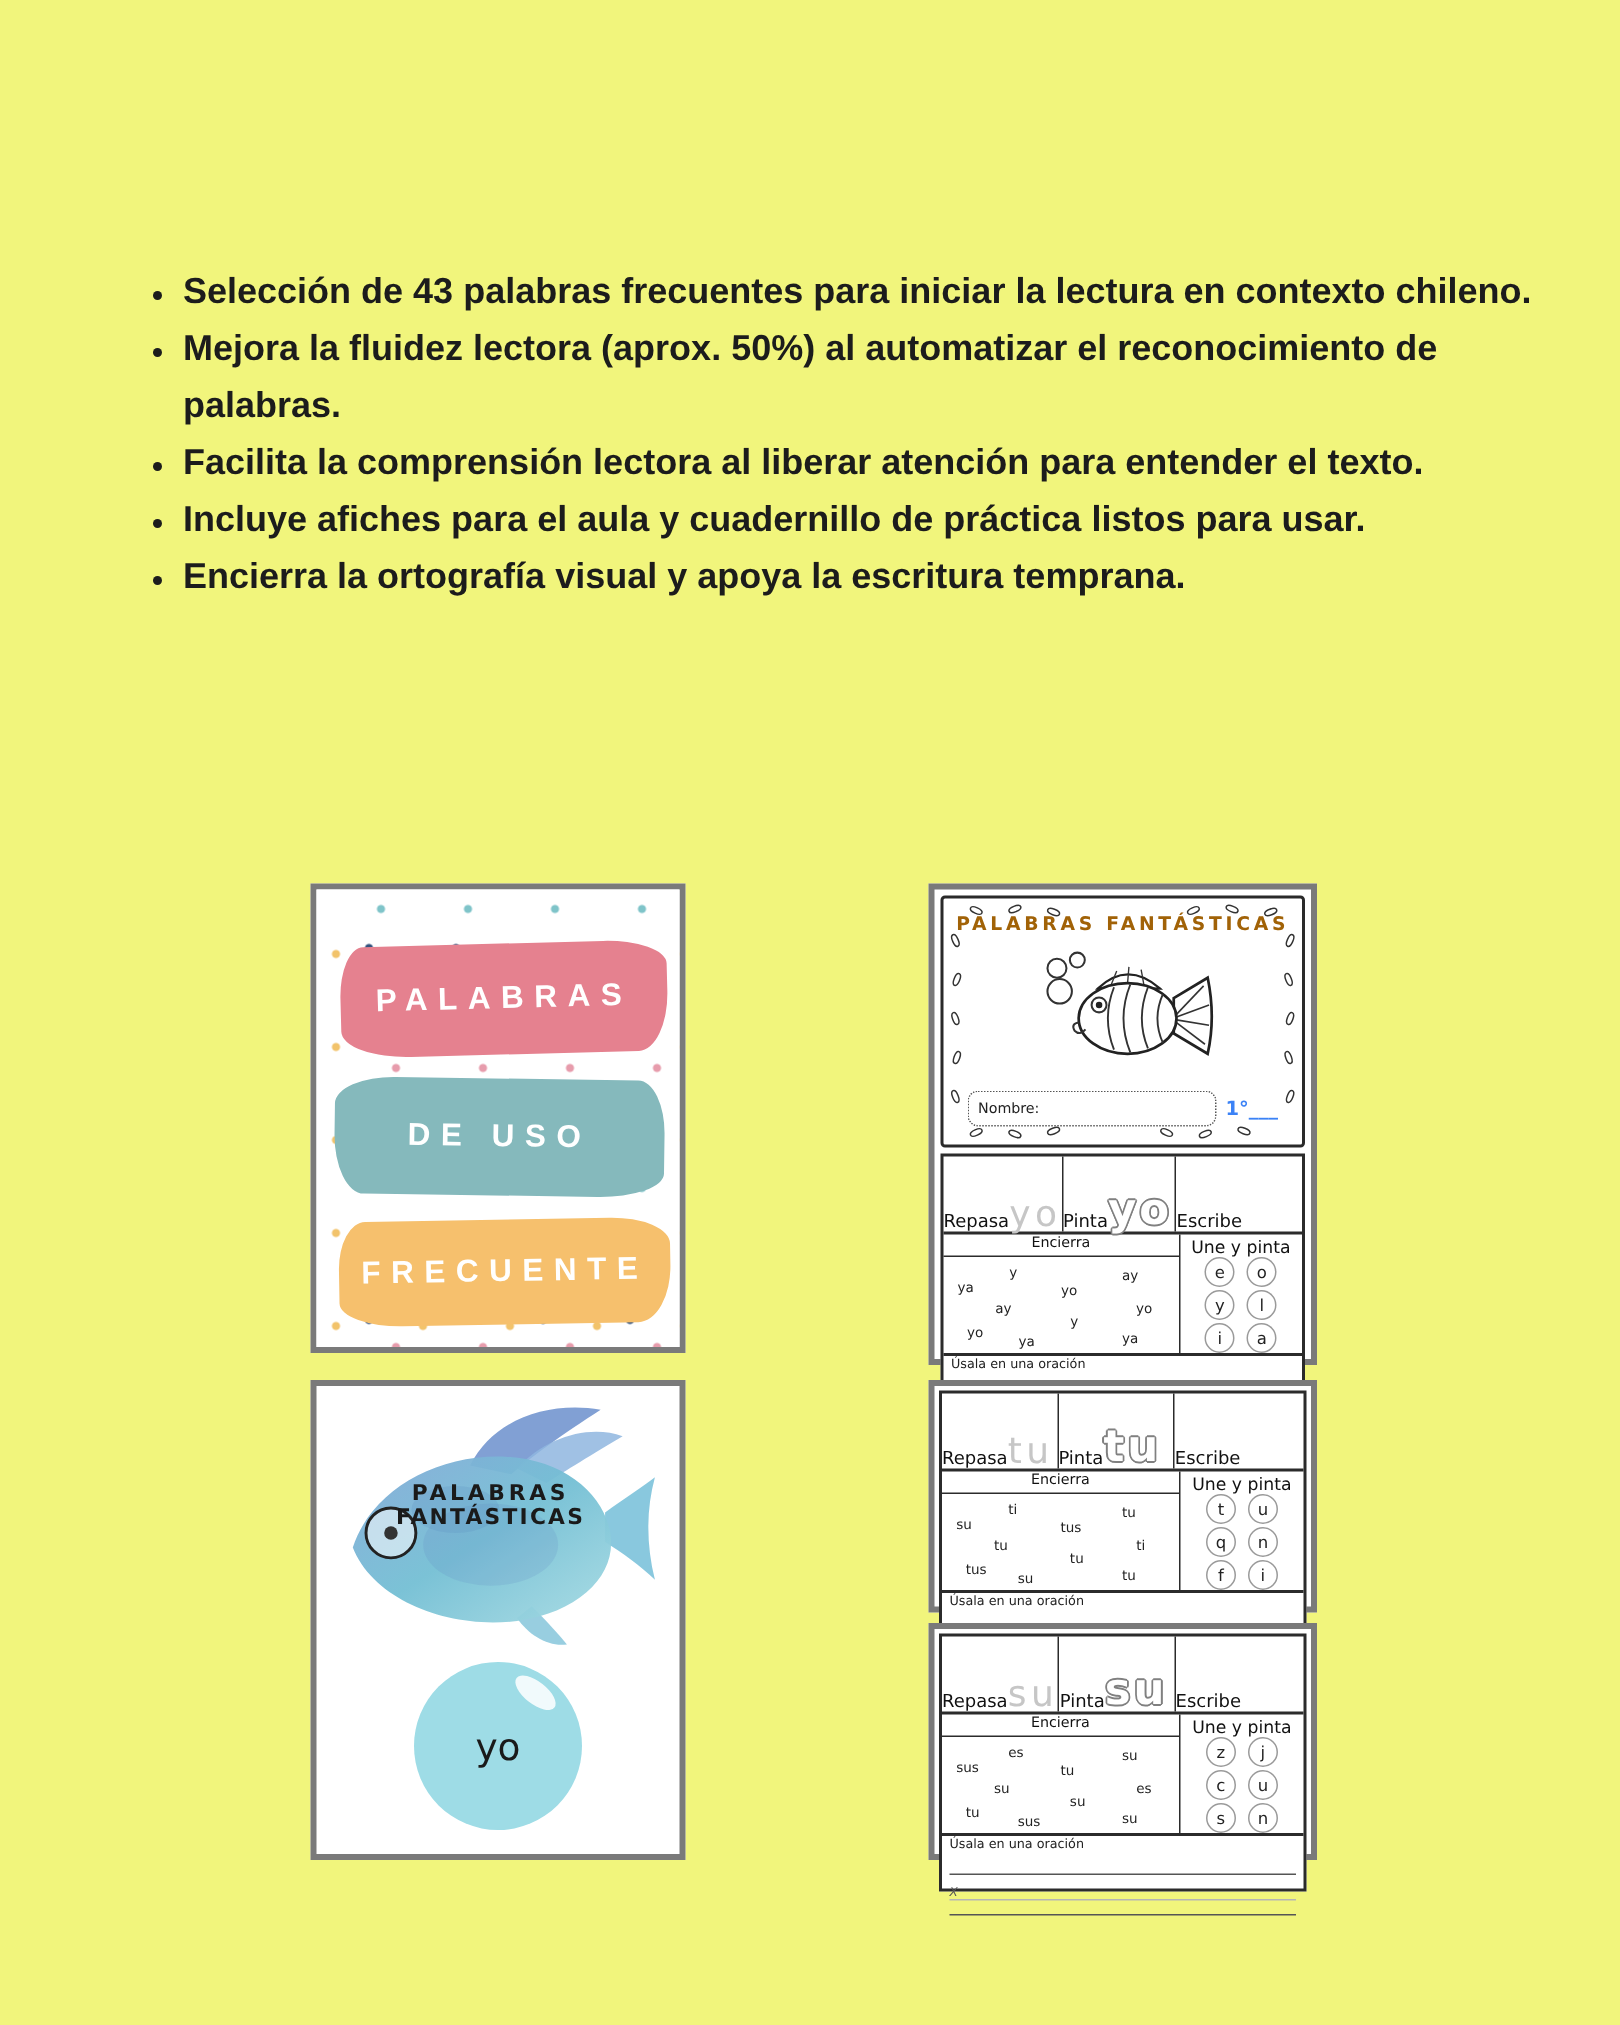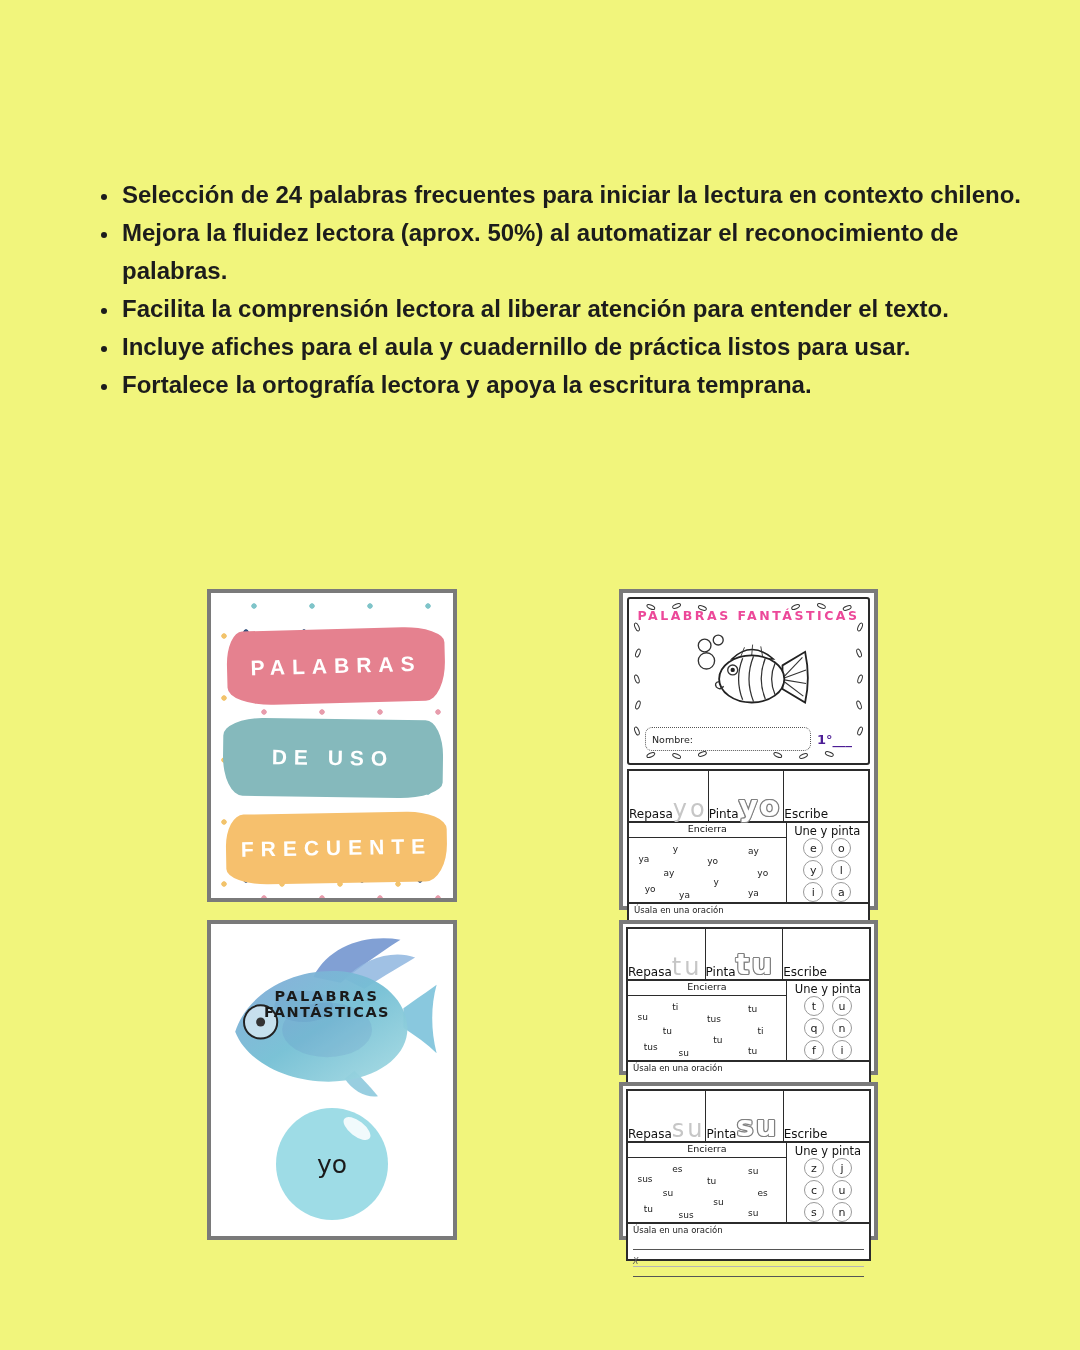--- a/index.html
+++ b/index.html
@@ -40,26 +40,26 @@
     border-radius:40px 18px 44px 20px/18px 36px 16px 40px;transform:rotate(.8deg);}
   .stroke3{left:15px;top:220px;width:221px;height:70px;background:#f6c06d;
     border-radius:18px 40px 22px 42px/32px 18px 38px 16px;transform:rotate(-1deg);}
 
   
   .tr-card{left:619px;top:589px;width:259px;height:321px;padding:4px;display:flex;flex-direction:column;}
   .cover{position:relative;flex:0 0 164px;border:2px solid #2a2a2a;border-radius:3px;
     display:flex;flex-direction:column;justify-content:space-between;overflow:hidden;}
   .cover .vine{position:absolute;inset:0;width:100%;height:100%;}
   .cover-title{position:relative;text-align:center;margin-top:9px;
-    font-family:"DejaVu Sans",sans-serif;font-weight:700;font-size:12.5px;letter-spacing:2.5px;color:#ec4899;}
+    font-family:"DejaVu Sans",sans-serif;font-weight:700;font-size:12.5px;letter-spacing:2.5px;color:#a16207;}
   .cover-fish{position:relative;align-self:center;width:150px;height:86px;margin-top:-2px;}
   .nombre-row{position:relative;display:flex;align-items:center;margin:0 16px 12px 16px;}
   .nombre-box{flex:1;height:22px;border:1.6px dotted #555;border-radius:7px;display:flex;align-items:center;
     padding-left:6px;font-size:9.5px;color:#222;font-family:"DejaVu Sans",sans-serif;}
-  .grade{margin-left:6px;font-size:13px;font-weight:700;color:#4c1d95;font-family:"DejaVu Sans",sans-serif;}
+  .grade{margin-left:6px;font-size:13px;font-weight:700;color:#3b82f6;font-family:"DejaVu Sans",sans-serif;}
 
   
   .ws-card{padding:3px;display:flex;flex-direction:column;}
   .ws{flex:1;border:2px solid #2b2b2b;display:flex;flex-direction:column;background:#fff;
     font-family:"DejaVu Sans",sans-serif;box-sizing:border-box;}
   .ws-row1{flex:0 0 30%;display:flex;border-bottom:2px solid #2b2b2b;}
   .ws-row1 .cell{flex:1;border-right:1.6px solid #2b2b2b;display:flex;flex-direction:row;align-items:flex-end;}
   .ws-row1 .cell.last{border-right:none;flex:1.12;}
   .ws-lbl{font-size:12px;color:#111;margin-top:2px;}
   .trace-word{font-size:24px;letter-spacing:3px;color:#c6c6c6;line-height:1;margin-top:2px;}
@@ -105,25 +105,25 @@
   .bubble-yo{background:#9edce6;}
   .bubble-tu{background:#cfe9f1;}
 </style>
 </head>
 <body>
 
 <div class="canvas">
 
 
   <ul class="features">
-    <li>Selección de 24 palabras frecuentes para iniciar la lectura en contexto chileno.</li>
+    <li>Selección de 43 palabras frecuentes para iniciar la lectura en contexto chileno.</li>
     <li>Mejora la fluidez lectora (aprox. 50%) al automatizar el reconocimiento de palabras.</li>
     <li>Facilita la comprensión lectora al liberar atención para entender el texto.</li>
     <li>Incluye afiches para el aula y cuadernillo de práctica listos para usar.</li>
-    <li>Fortalece la ortografía lectora y apoya la escritura temprana.</li>
+    <li>Encierra la ortografía visual y apoya la escritura temprana.</li>
   </ul>
 
   <div class="card poster">
     <div class="poster-inner">
       <div class="stroke stroke1">
         <span>PALABRAS</span>
       </div>
       <div class="stroke stroke2">
         <span>DE USO</span>
       </div>

